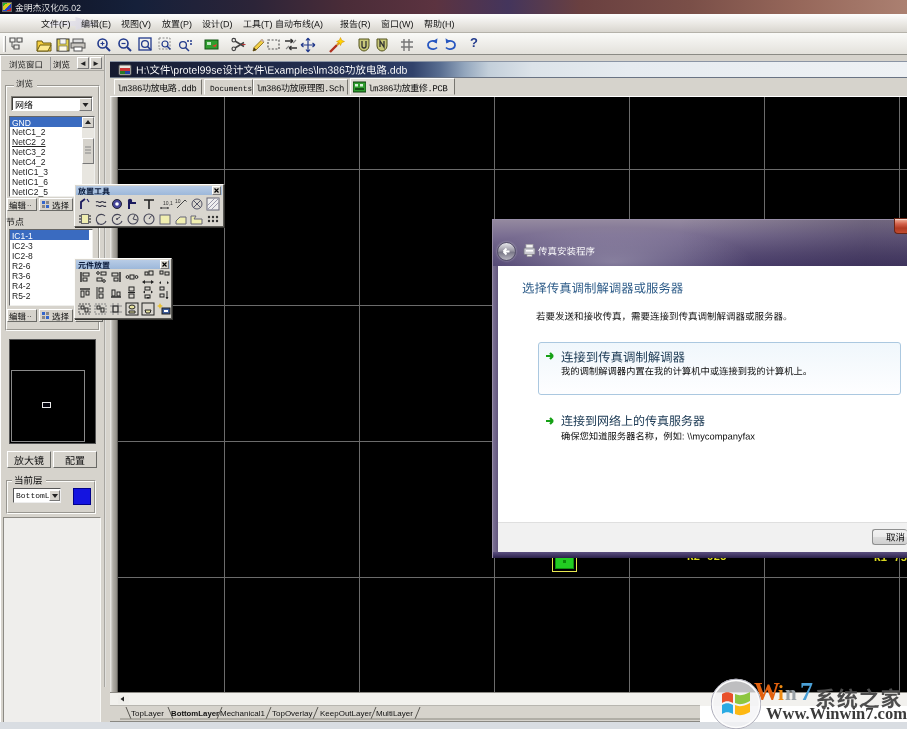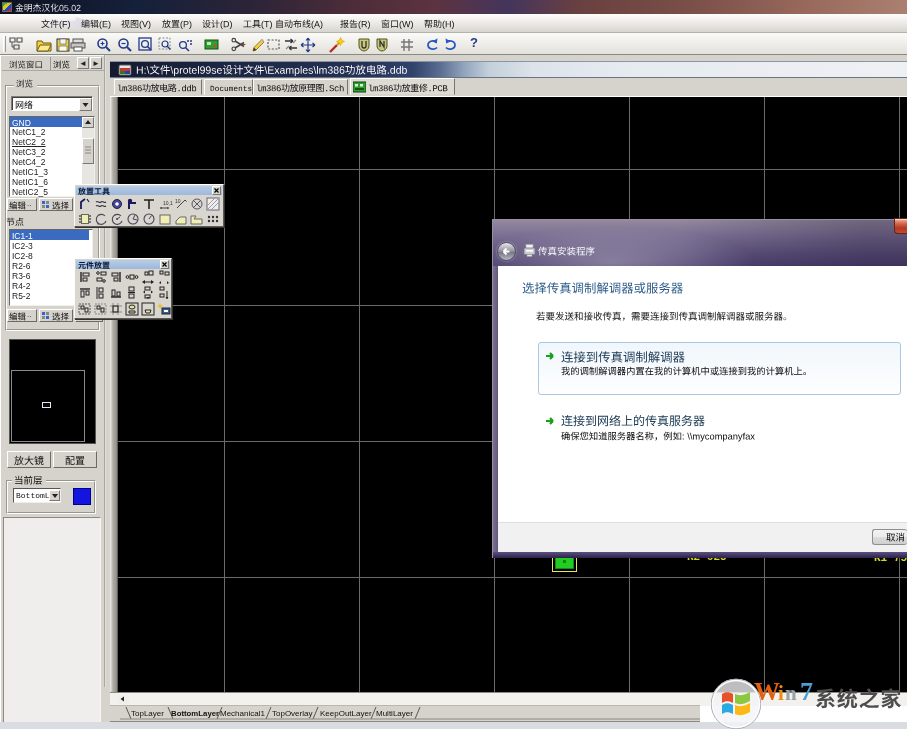--- a/index.html
+++ b/index.html
@@ -1096,20 +1096,21 @@
         <text x="61" y="11" font-family="Liberation Sans,sans-serif" font-size="7.8" font-weight="bold" fill="#111">BottomLayer</text>
         <text x="110" y="11" font-family="Liberation Sans,sans-serif" font-size="8" font-weight="normal" fill="#111">Mechanical1</text>
         <text x="162" y="11" font-family="Liberation Sans,sans-serif" font-size="8" font-weight="normal" fill="#111">TopOverlay</text>
         <text x="210" y="11" font-family="Liberation Sans,sans-serif" font-size="8" font-weight="normal" fill="#111">KeepOutLayer</text>
         <text x="266" y="11" font-family="Liberation Sans,sans-serif" font-size="8" font-weight="normal" fill="#111">MultiLayer</text>
       </svg>
     </div>
     <div style="position:absolute;left:0px;top:722px;width:907px;height:7px;background:#d9dde2;"></div>
     <div style="position:absolute;left:700px;top:706px;width:207px;height:16px;background:#fff;"></div>
     <div style="position:absolute;left:700px;top:693px;width:207px;height:13px;background:#f2f1ee;"></div>
+    <div style="position:absolute;left:766px;top:704px;font:bold 16.5px 'Liberation Serif',serif;color:#3a3a3a;white-space:pre;">Www.Winwin7.com</div>
     <div style="position:absolute;left:754px;top:677px;font:bold 26px 'Liberation Serif',serif;color:#e2600d;white-space:pre;">W</div>
     <div style="position:absolute;left:778px;top:681px;font:bold 21px 'Liberation Serif',serif;color:#ef8b13;white-space:pre;">i</div>
     <div style="position:absolute;left:785px;top:681px;font:bold 21px 'Liberation Serif',serif;color:#9aa2a8;white-space:pre;">n</div>
     <div style="position:absolute;left:800px;top:677px;font:bold 26px 'Liberation Serif',serif;color:#4ba0d6;white-space:pre;">7</div>
     <div style="position:absolute;left:815px;top:685px;">
       <svg width="89" height="28" style="display:block">
         <g fill="#4d4d4d">
           <use href="#g110" transform="translate(0.0,21.4) scale(0.021,-0.021)"></use>
           <use href="#g111" transform="translate(21.8,21.4) scale(0.021,-0.021)"></use>
           <use href="#g112" transform="translate(43.6,21.4) scale(0.021,-0.021)"></use>

